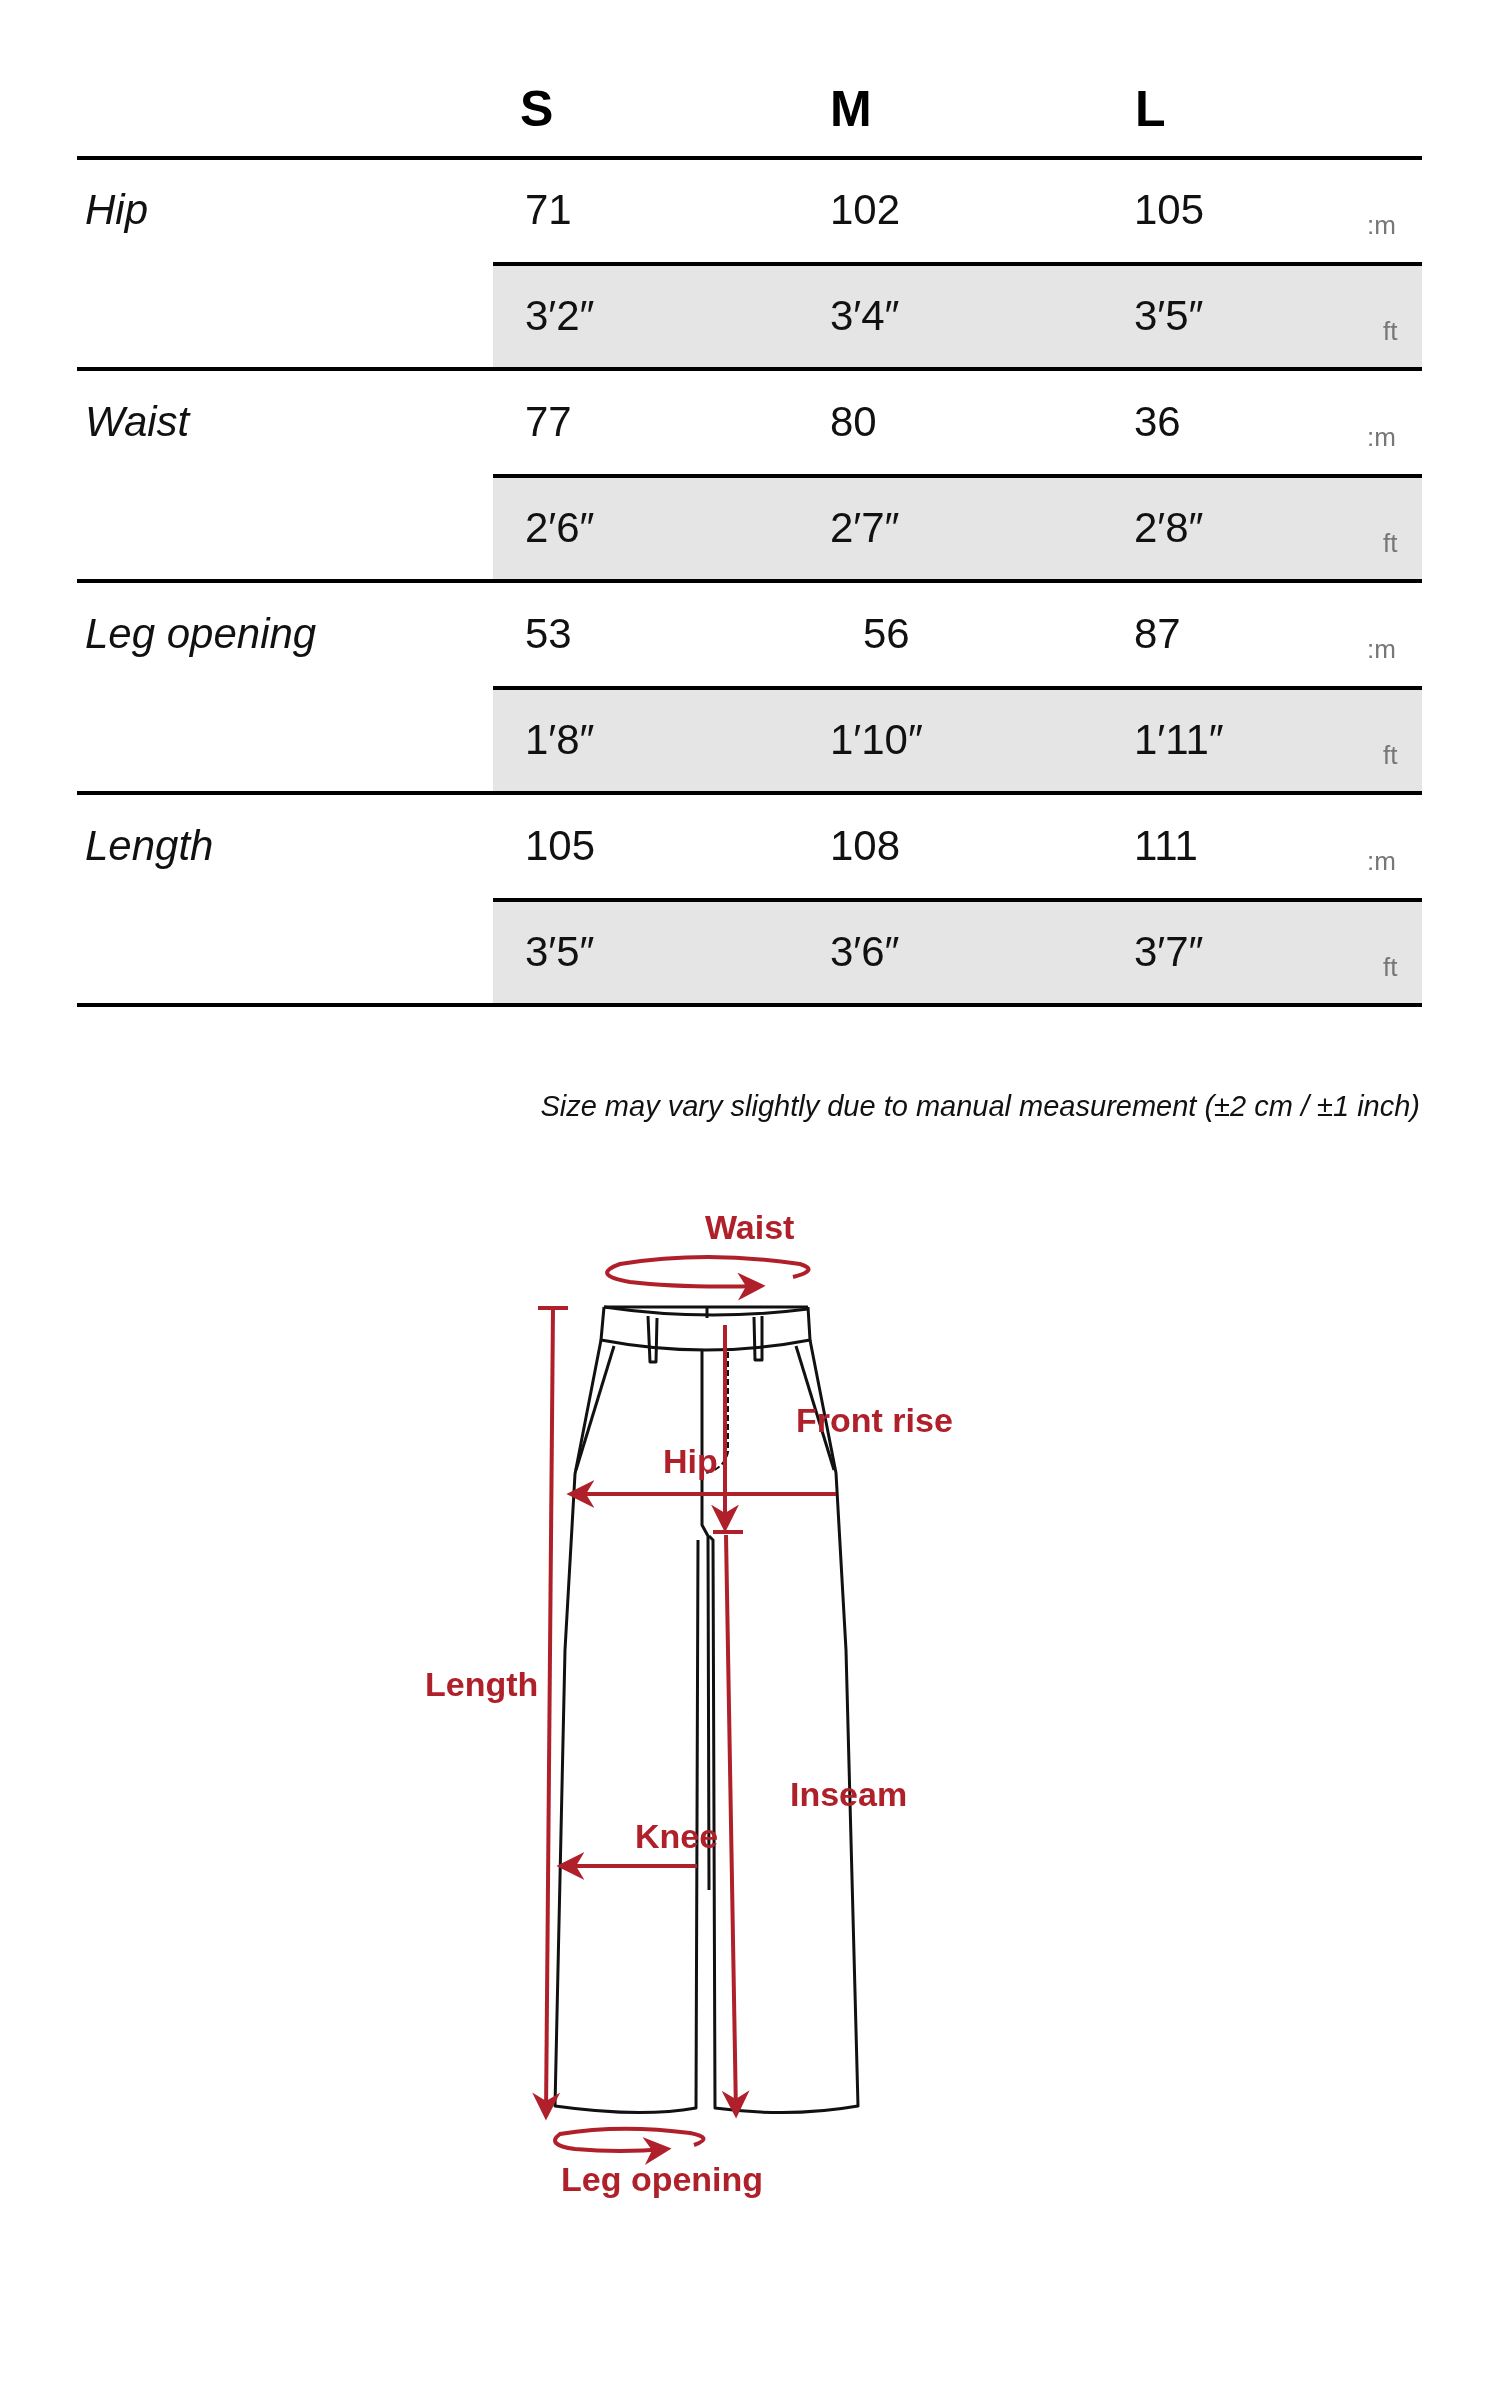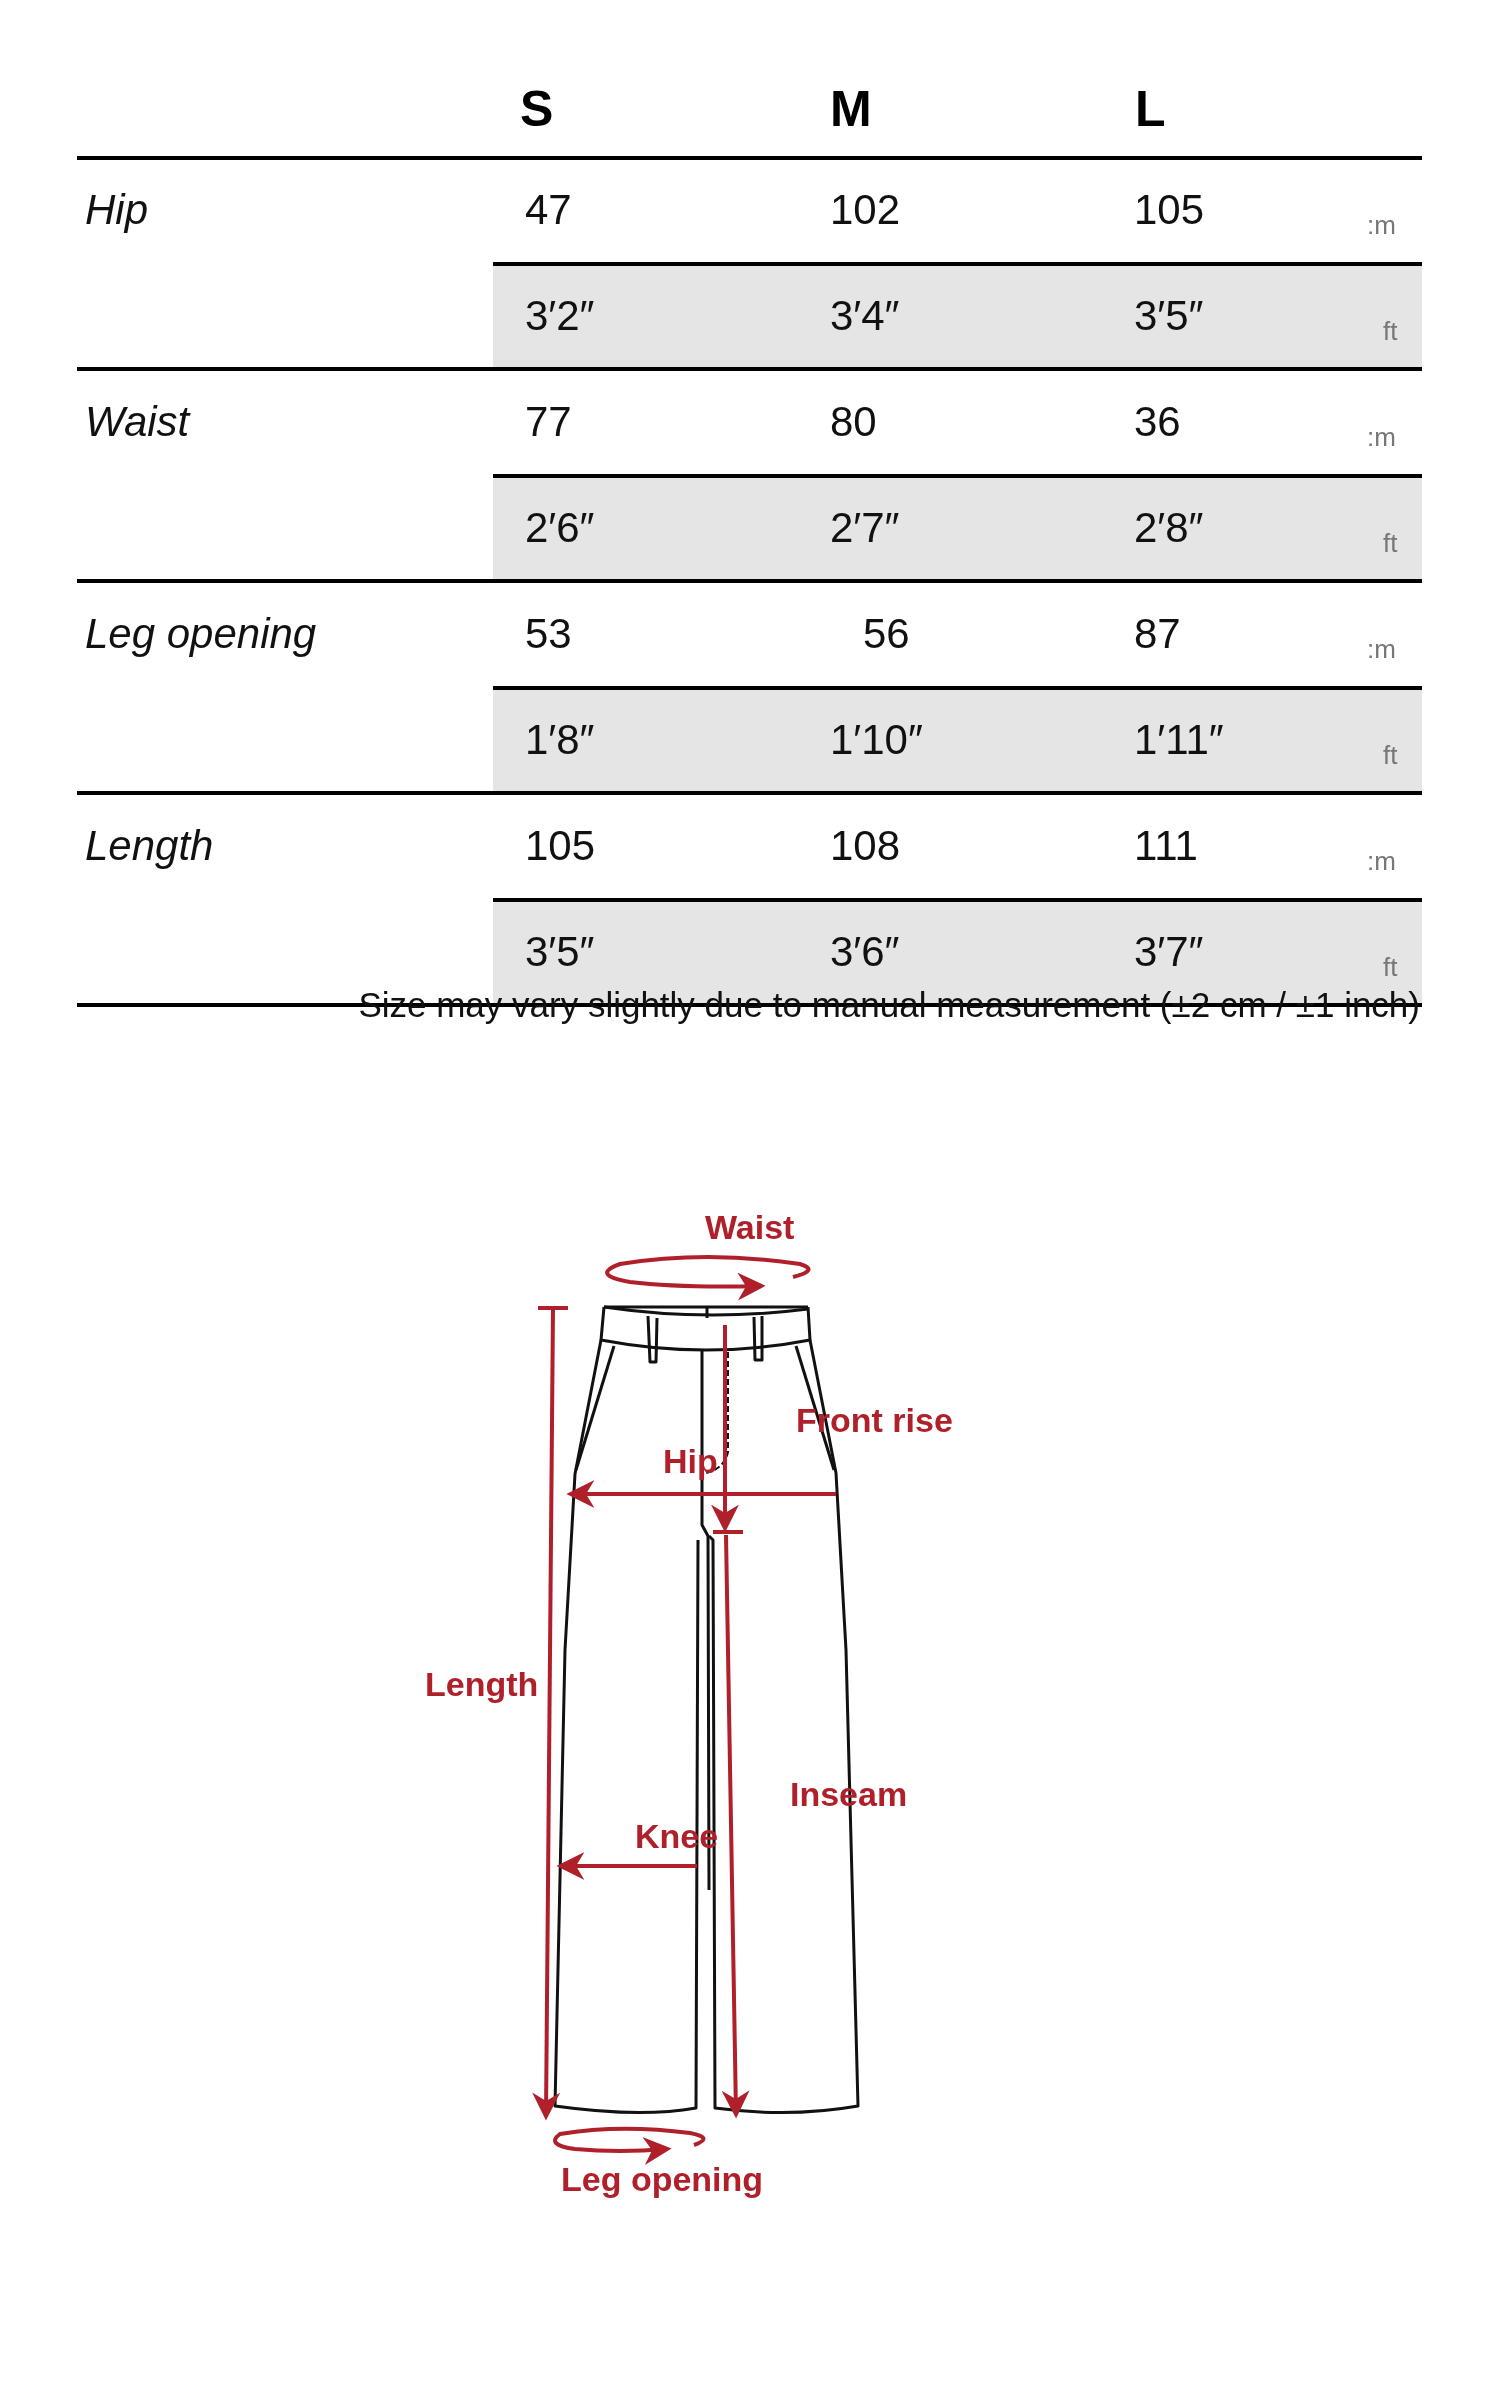--- a/index.html
+++ b/index.html
@@ -5,39 +5,39 @@
   html, body { margin:0; padding:0; background:#ffffff; }
   body { width:1500px; height:2400px; position:relative; overflow:hidden;
          font-family:"Liberation Sans", sans-serif; color:#111; }
   .table { position:absolute; left:77px; top:0; width:1345px; }
   .hdr { position:absolute; top:80px; font-weight:bold; font-size:50px; color:#000; }
   .rule { position:absolute; height:4px; background:#000; }
   .grey { position:absolute; background:#e5e5e5; }
   .label { position:absolute; font-style:italic; font-size:42px; color:#111; }
   .val { position:absolute; font-size:42px; color:#111; }
   .unit { position:absolute; font-size:26px; color:#777; }
-  .disclaimer { position:absolute; right:80px; top:985px; 
-                font-size:35px; color:#111; white-space:nowrap; }
+  .disclaimer { position:absolute; right:80px; top:1090px; font-style:italic;
+                font-size:29px; color:#111; white-space:nowrap; }
   .diagram { position:absolute; left:0; top:1180px; width:1500px; height:1100px; }
   .dlabel { position:absolute; font-weight:bold; font-size:34px; color:#b0202a; white-space:nowrap; }
 </style>
 </head>
 <body>
 
 <div class="table">
 
   <div class="hdr" style="left:443px">S</div>
   <div class="hdr" style="left:753px">M</div>
   <div class="hdr" style="left:1058px">L</div>
   <div class="rule" style="left:0;top:156px;width:1345px"></div>
 
   <div>
     <div class="grey" style="left:416px;top:265px;width:929px;height:102px"></div>
     <div class="label" style="left:8px;top:186px">Hip</div>
-    <div class="val" style="left:448px;top:186px">47</div>
+    <div class="val" style="left:448px;top:186px">71</div>
     <div class="val" style="left:753px;top:186px">102</div>
     <div class="val" style="left:1057px;top:186px">105</div>
     <div class="unit" style="left:1290px;top:210px">:m</div>
     <div class="rule" style="left:416px;top:262px;width:929px"></div>
     <div class="val" style="left:448px;top:292px">3′2″</div>
     <div class="val" style="left:753px;top:292px">3′4″</div>
     <div class="val" style="left:1057px;top:292px">3′5″</div>
     <div class="unit" style="left:1306px;top:316px">ft</div>
     <div class="rule" style="left:0;top:367px;width:1345px"></div>
   </div>

